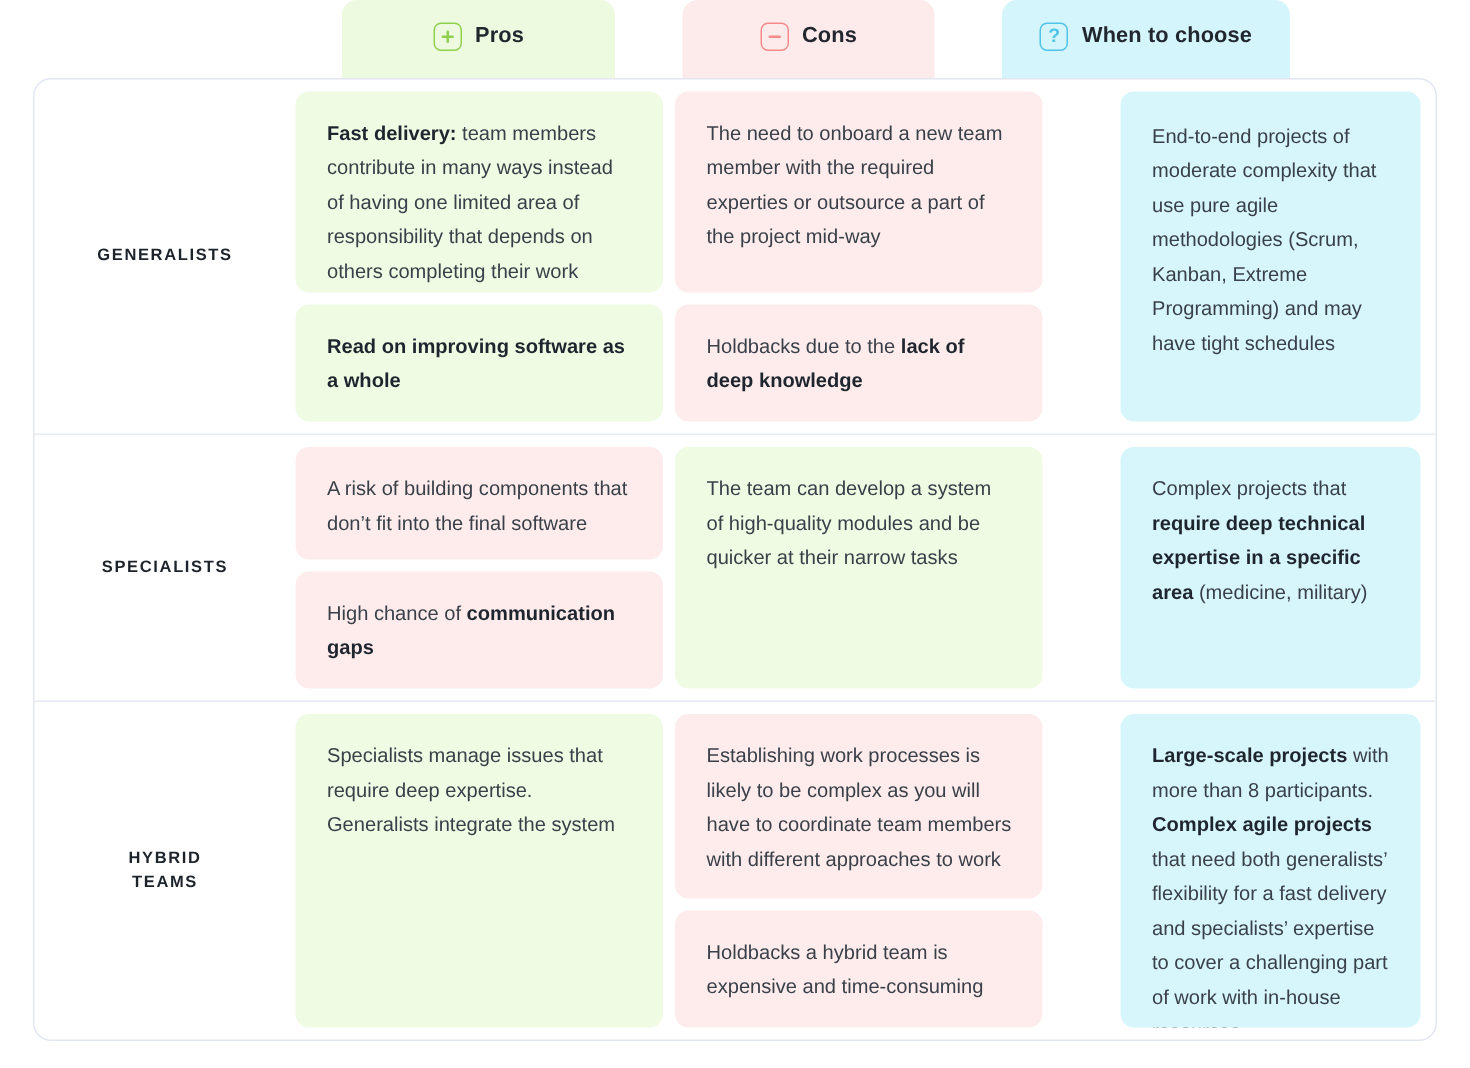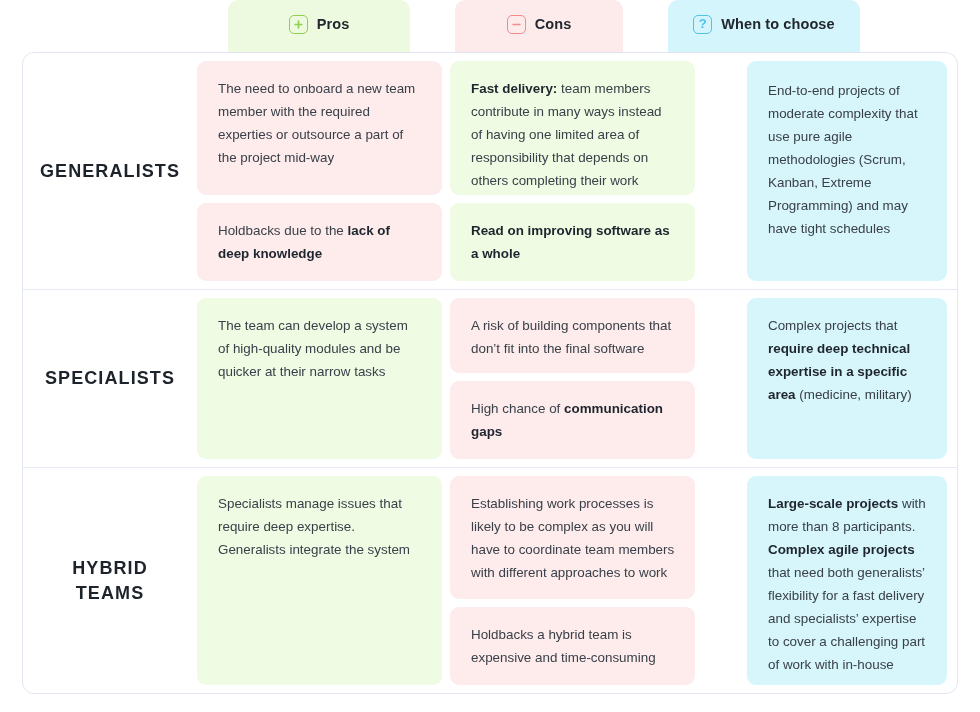--- a/index.html
+++ b/index.html
@@ -94,21 +94,21 @@
 
   .rowlabel {
     flex: 0 0 174px;
     width: 174px;
     display: flex;
     align-items: center;
     justify-content: center;
     padding: 0 10px;
   }
   .rowlabel-txt {
-    font-size: 18px;
+    font-size: 11px;
     font-weight: bold;
     letter-spacing: 1.1px;
     color: #1d232b;
     text-align: center;
     line-height: 1.38;
     white-space: pre-line;
   }
 
   .col {
     display: flex;
@@ -175,47 +175,47 @@
     </div>
   </div>
 
   <div class="table">
 
     <div class="trow trow-1">
       <div class="rowlabel">
         <span class="rowlabel-txt">GENERALISTS</span>
       </div>
 
+      <div class="col col-pros">
+        <div class="card c-pros grow"><b>Fast delivery:</b> team members contribute in many ways instead of having one limited area of responsibility that depends on others completing their work</div>
+        <div class="card c-pros fixed"><b>Read on improving software as a whole</b></div>
+      </div>
+
       <div class="col col-cons">
         <div class="card c-cons grow">The need to onboard a new team member with the required experties or outsource a part of the project mid-way</div>
         <div class="card c-cons fixed">Holdbacks due to the <b>lack of deep knowledge</b></div>
       </div>
 
-      <div class="col col-pros">
-        <div class="card c-pros grow"><b>Fast delivery:</b> team members contribute in many ways instead of having one limited area of responsibility that depends on others completing their work</div>
-        <div class="card c-pros fixed"><b>Read on improving software as a whole</b></div>
-      </div>
-
       <div class="col col-when">
         <div class="card c-when grow card-when-tall">End-to-end projects of moderate complexity that use pure agile methodologies (Scrum, Kanban, Extreme Programming) and may have tight schedules</div>
       </div>
     </div>
 
     <div class="trow trow-2">
       <div class="rowlabel">
         <span class="rowlabel-txt">SPECIALISTS</span>
       </div>
 
-      <div class="col col-pros">
-        <div class="card c-pros grow">The team can develop a system of high-quality modules and be quicker at their narrow tasks</div>
-      </div>
-
       <div class="col col-cons">
         <div class="card c-cons grow">A risk of building components that don’t fit into the final software</div>
         <div class="card c-cons fixed">High chance of <b>communication gaps</b></div>
+      </div>
+
+      <div class="col col-pros">
+        <div class="card c-pros grow">The team can develop a system of high-quality modules and be quicker at their narrow tasks</div>
       </div>
 
       <div class="col col-when">
         <div class="card c-when grow">Complex projects that <b>require deep technical expertise in a specific area</b> (medicine, military)</div>
       </div>
     </div>
 
     <div class="trow trow-3">
       <div class="rowlabel">
         <span class="rowlabel-txt">HYBRID

